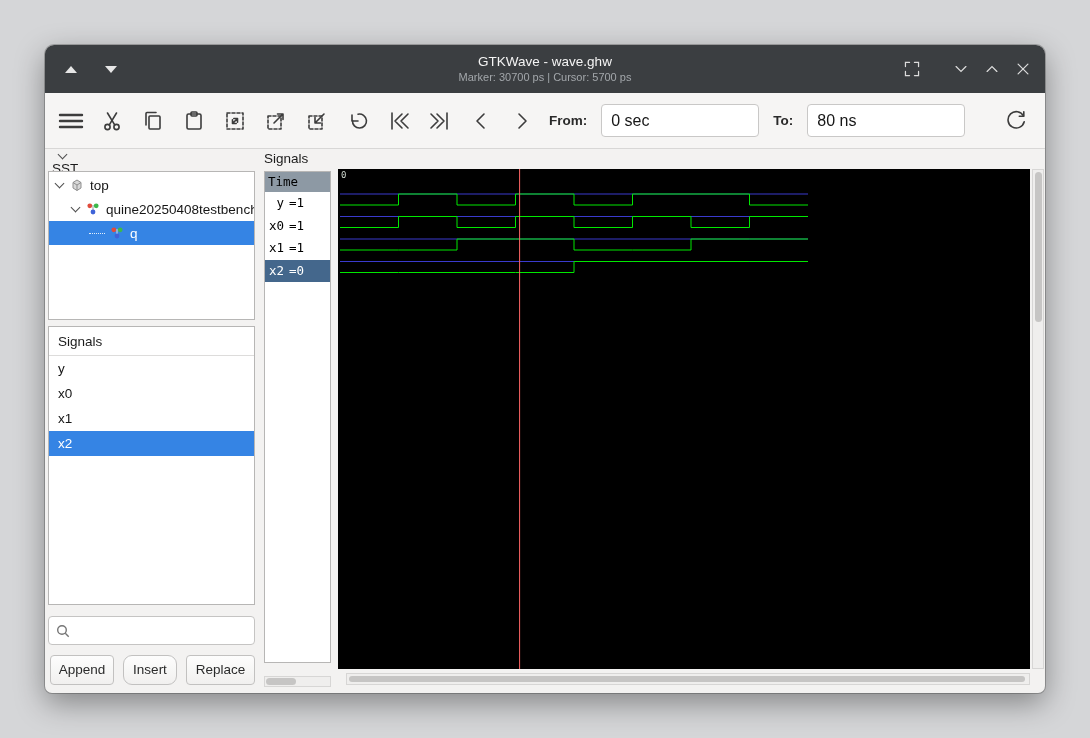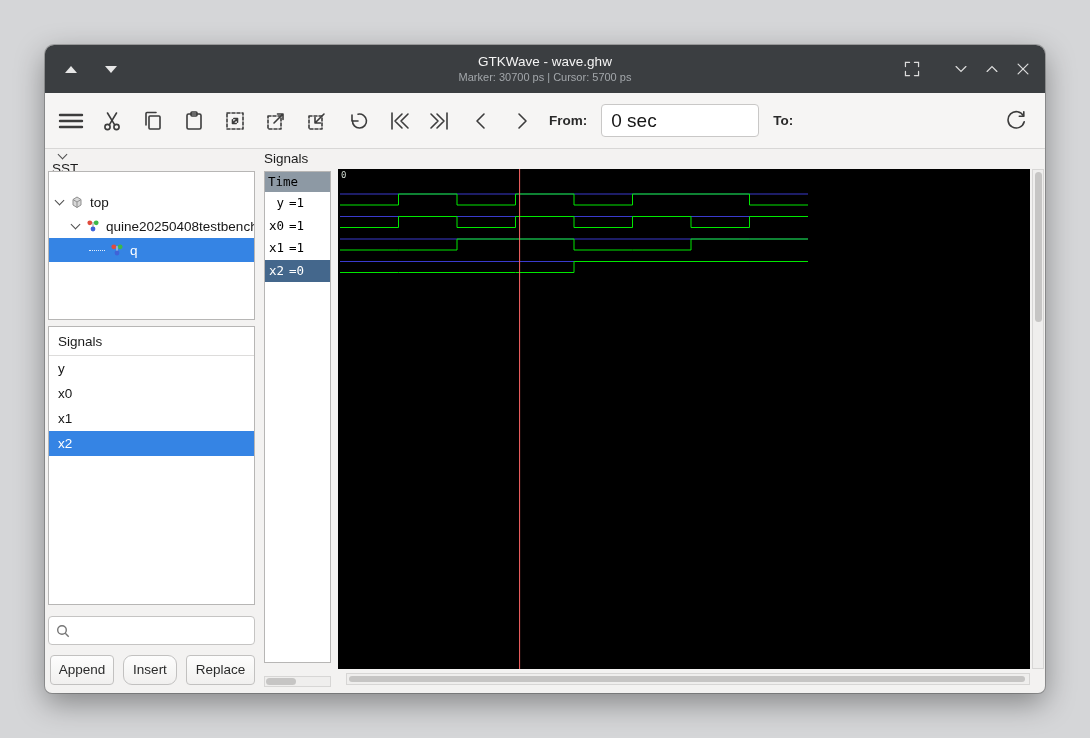--- a/index.html
+++ b/index.html
@@ -33,21 +33,21 @@
   .toolbar {
     position:absolute; top:48px; left:0; right:0; height:56px;
     background:#f6f5f4; border-bottom:1px solid #d8d7d6;
     display:flex; align-items:center; padding:0 12px; gap:14px;
   }
   .tool-btn { width:27px; height:27px; display:flex; align-items:center; justify-content:center; border-radius:4px; }
   .tool-btn svg { display:block; stroke:#3c3c3c; fill:none; stroke-width:1.6; stroke-linecap:round; stroke-linejoin:round; }
   .range-label { font-size:13.5px; color:#2a2a2a;font-weight:bold; }
   .range-input {
     width:158px; height:33px; border:1px solid #c9c8c7; border-radius:4px;
-    background:#fff; font-family:"Liberation Sans", sans-serif; font-size:19px;
+    background:#fff; font-family:"Liberation Sans", sans-serif; font-size:16px;
     padding:0 9px; color:#161616;
   }
   .reload-btn { margin-left:auto; margin-right:4px; }
   
   .content {
     position:absolute; top:104px; left:1px; right:1px; bottom:3px;
     background:#f3f2f1; border-radius:0 0 6px 6px; overflow:hidden;
   }
   .panel { position:absolute; background:#fff; border:1px solid #b7b6b5; }
   .pane-label { position:absolute; font-size:13.5px; color:#1b1b1b; display:flex; align-items:center;flex-direction:column; }
@@ -198,36 +198,37 @@
         </svg>
     </div>
     <div class="tool-btn">
       <svg width="22" height="22" viewBox="0 0 22 22">
           <path d="M8 4 L15 11 L8 18"></path>
         </svg>
     </div>
     <span class="range-label">From:</span>
     <input class="range-input" value="0 sec" style="">
     <span class="range-label">To:</span>
+    <input class="range-input" value="80 ns" style="">
     <div class="tool-btn reload-btn">
       <svg width="24" height="24" viewBox="0 0 24 24">
           <path d="M19.5 7 A 8.2 8.2 0 1 0 20.2 12.8"></path>
           <path d="M19.8 2.8 V7.3 H15.3"></path>
         </svg>
     </div>
   </div>
 
   <div class="content">
 
     <div class="pane-label" style="left:6px; top:2px;">
       <span class="chev"></span>
       <span>SST</span>
     </div>
 
-    <div class="panel" style="left:2px; top:22px; width:207px; height:149px; padding-top:18px;">
+    <div class="panel" style="left:2px; top:22px; width:207px; height:149px; padding-top:1px;">
       <div class="tree-row" style="padding-left:6px;">
         <span class="chev"></span>
         <svg class="ticon" width="14" height="14" viewBox="0 0 14 14">
           <path d="M3 4.5 L7 2 L11 4.5 L11 10 L7 12.5 L3 10 Z" fill="#d8d8d8" stroke="#8f8f8f" stroke-width="1"></path>
           <path d="M3 4.5 L7 7 L11 4.5 M7 7 V12.5" fill="none" stroke="#8f8f8f" stroke-width="1"></path>
         </svg>
         <span>top</span>
       </div>
       <div class="tree-row" style="padding-left:22px;">
         <span class="chev"></span>

